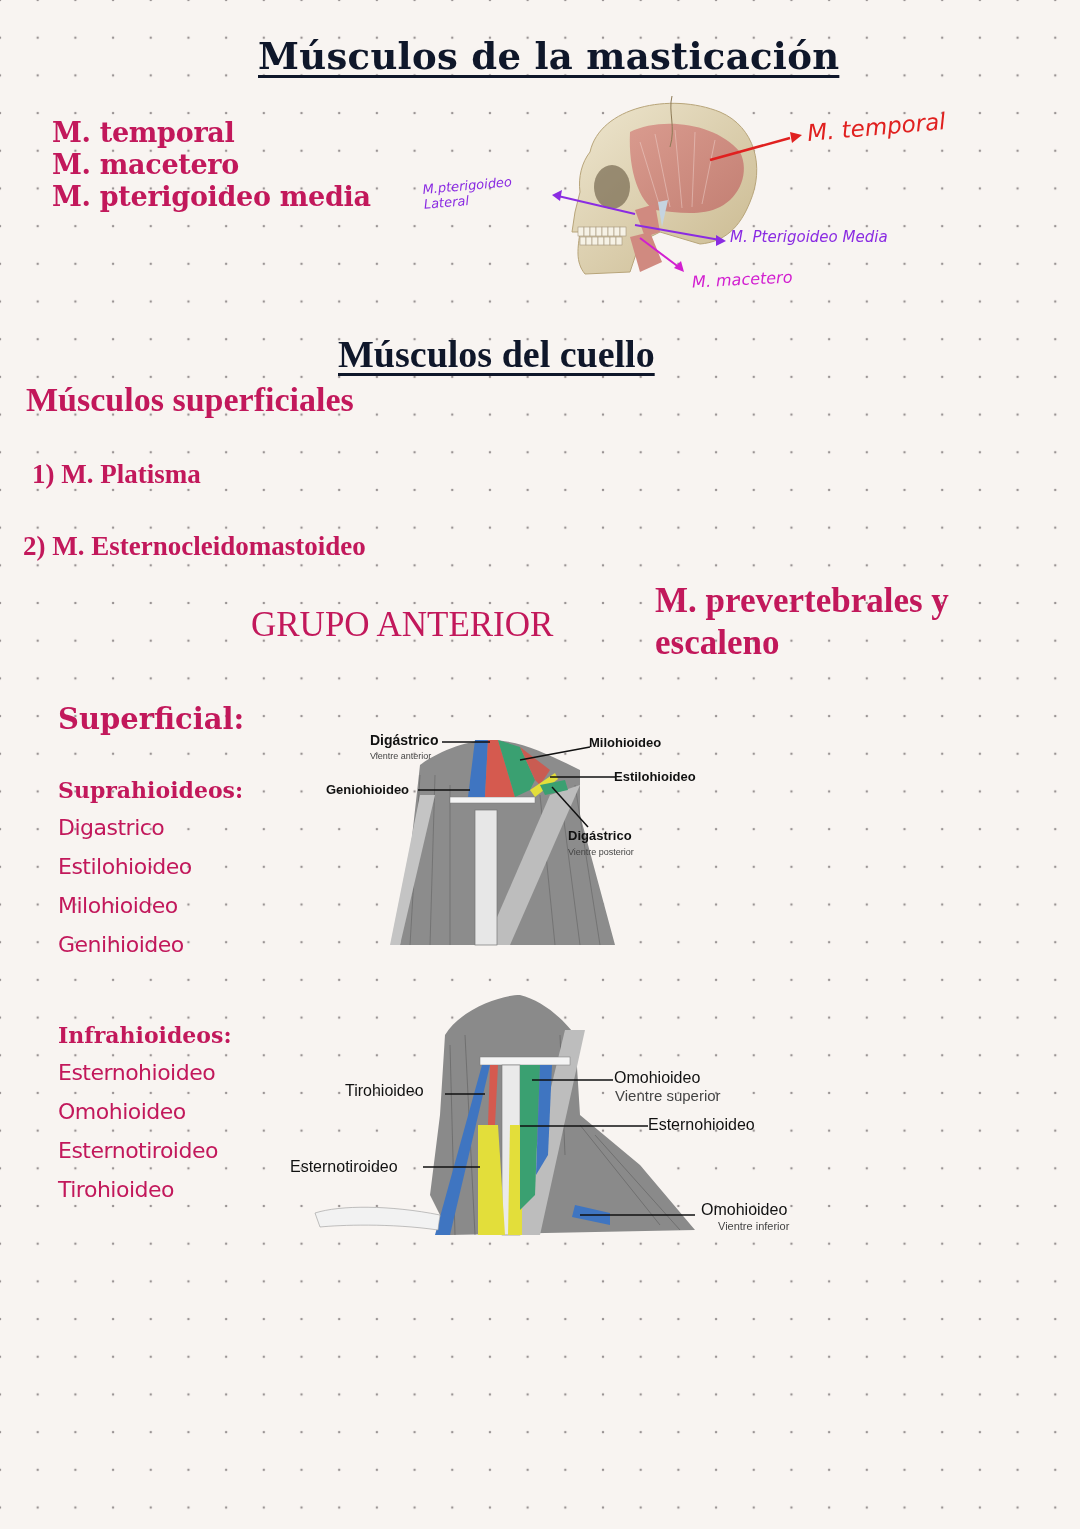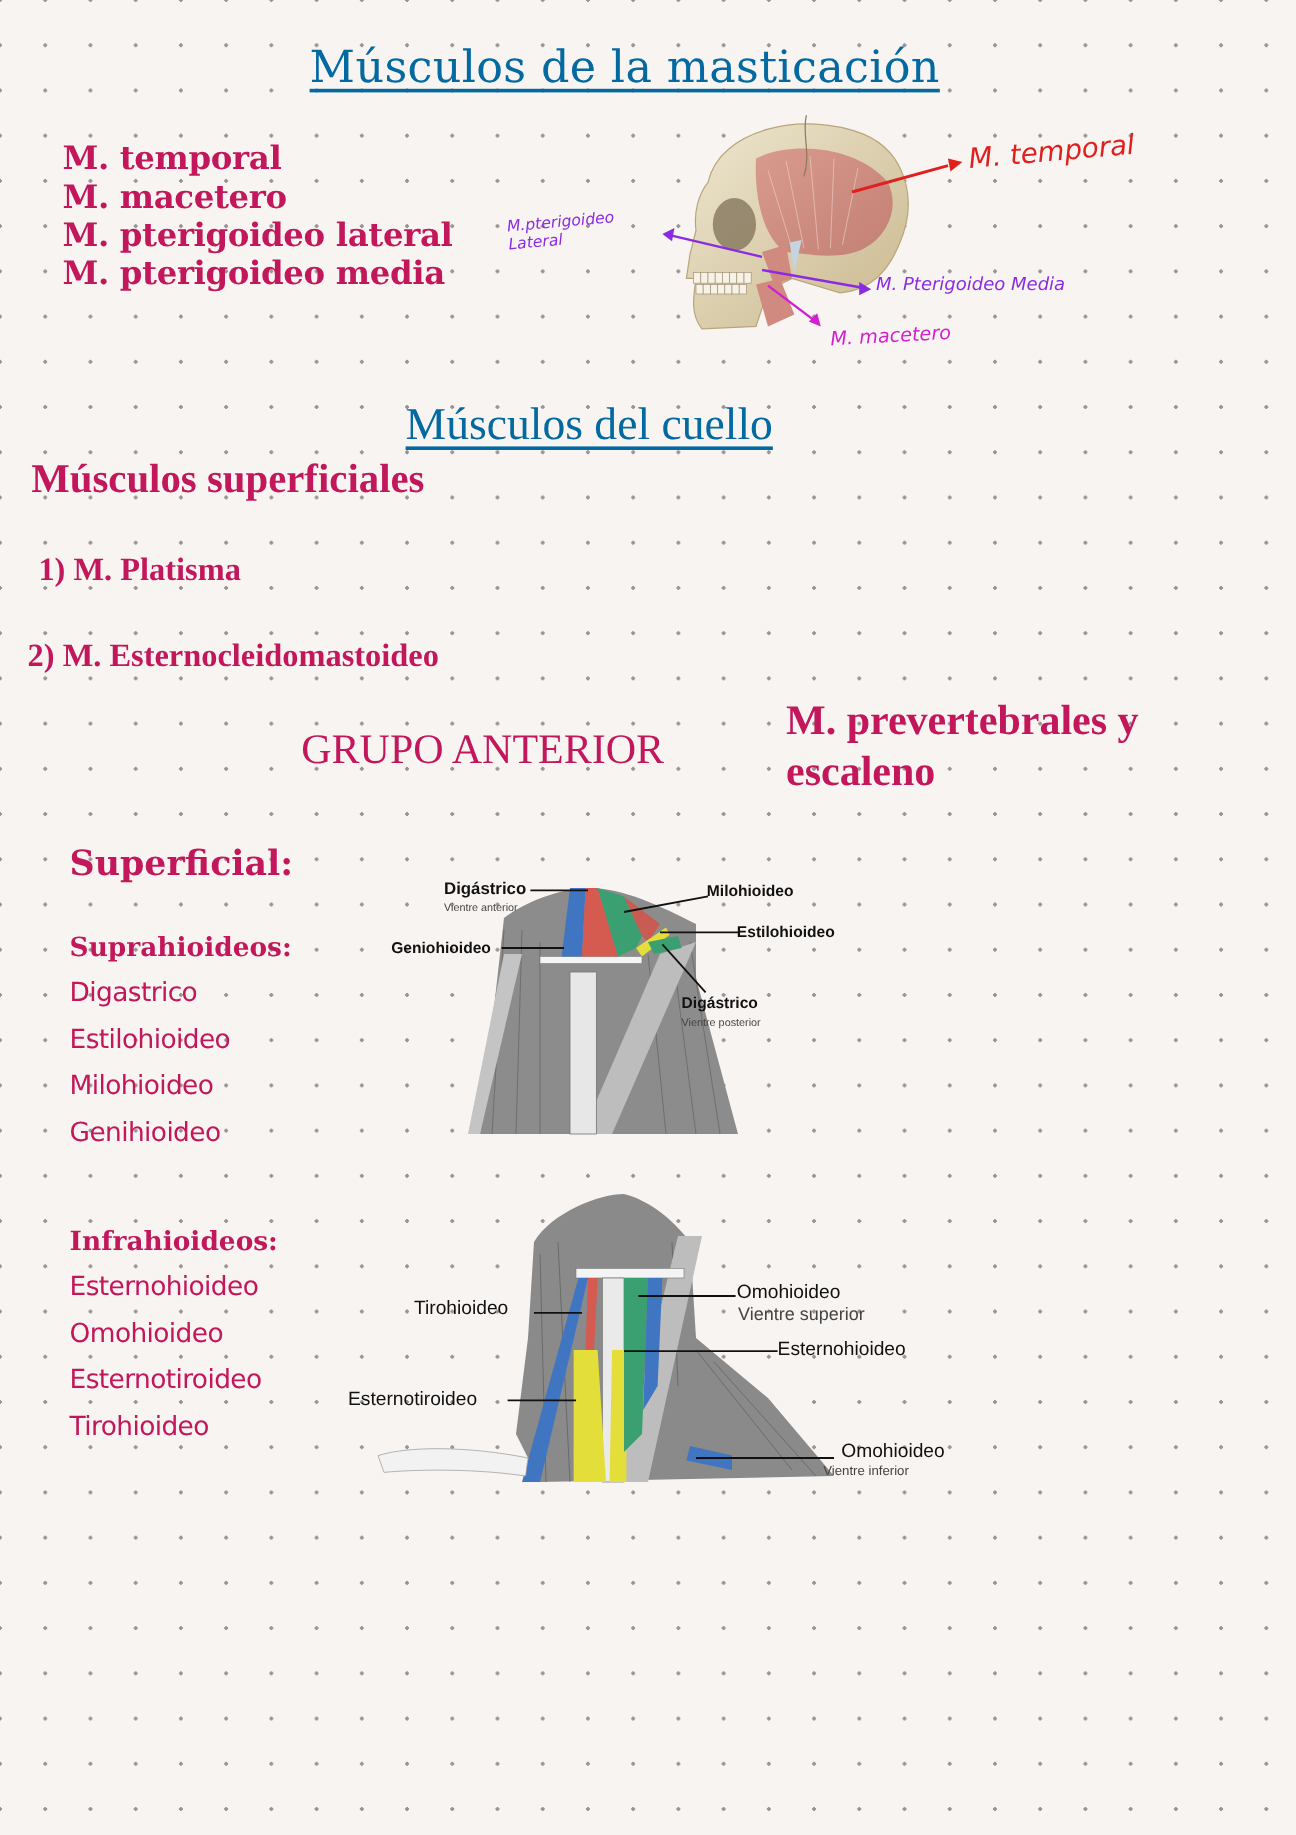--- a/index.html
+++ b/index.html
@@ -9,22 +9,22 @@
     background-color: #f8f4f1;
     background-image: radial-gradient(circle, #9a9494 1.3px, transparent 1.6px);
     background-size: 37.7px 37.7px;
     background-position: -18.85px -18.85px;
     font-family: "DejaVu Serif", "Liberation Serif", serif;
     color: #c2185b;
   }
   .abs { position: absolute; }
   .title {
     font-family: "DejaVu Serif", serif;
-    font-weight: normal;
-    color: #0369a1;
+    font-weight: bold;
+    color: #0f172a;
     text-decoration: underline;
     text-decoration-thickness: 3px;
     text-underline-offset: 6px;
     white-space: nowrap;
   }
   .serif-bold { font-family: "DejaVu Serif", serif; font-weight: bold; color: #c2185b; white-space: nowrap; }
   .condensed { font-family: "Liberation Serif", serif; font-weight: bold; color: #c2185b; white-space: nowrap; }
   .hand { font-family: "DejaVu Sans", sans-serif; font-weight: normal; color: #c2185b; white-space: nowrap; letter-spacing: -0.5px; }
   .list-line { display: block; }
   .ann { font-family: "DejaVu Sans", sans-serif; font-style: italic; white-space: nowrap; }
@@ -32,21 +32,20 @@
   .diag-sub { font-family: "Liberation Sans", sans-serif; color: #444; white-space: nowrap; }
 </style>
 </head>
 <body>
 
 <div class="abs title" style="left:258px; top:34px; font-size:37px; letter-spacing:0.3px;">Músculos de la masticación</div>
 
 <div class="abs serif-bold" style="left:52px; top:117px; font-size:27px; line-height:32px; letter-spacing:-0.3px;">
   <span class="list-line">M. temporal</span>
   <span class="list-line">M. macetero</span>
-  <span class="list-line">M. pterigoideo lateral</span>
   <span class="list-line">M. pterigoideo media</span>
 </div>
 
 <div class="abs" style="left:550px; top:92px; width:220px; height:186px;">
   <svg width="220" height="186" viewBox="0 0 220 186">
     <defs>
       <linearGradient id="bone" x1="0" y1="0" x2="1" y2="1">
         <stop offset="0" stop-color="#eee6cf"></stop>
         <stop offset="1" stop-color="#c9b88e"></stop>
       </linearGradient>
@@ -223,13 +222,13 @@
   <line x1="240" y1="56" x2="368" y2="56" stroke="#111" stroke-width="1.5"></line>
   <line x1="143" y1="97" x2="200" y2="97" stroke="#111" stroke-width="1.5"></line>
   <line x1="300" y1="145" x2="415" y2="145" stroke="#111" stroke-width="1.5"></line>
 </svg>
 <div class="abs diag-label" style="left:345px; top:1082px; font-size:16px; font-weight:normal;">Tirohioideo</div>
 <div class="abs diag-label" style="left:614px; top:1069px; font-size:16px; font-weight:normal;">Omohioideo</div>
 <div class="abs diag-sub" style="left:615px; top:1087px; font-size:15px;">Vientre superior</div>
 <div class="abs diag-label" style="left:648px; top:1116px; font-size:16px; font-weight:normal;">Esternohioideo</div>
 <div class="abs diag-label" style="left:290px; top:1158px; font-size:16px; font-weight:normal;">Esternotiroideo</div>
 <div class="abs diag-label" style="left:701px; top:1201px; font-size:16px; font-weight:normal;">Omohioideo</div>
-<div class="abs diag-sub" style="left:686px; top:1220px; font-size:11px;">Vientre inferior</div>
+<div class="abs diag-sub" style="left:718px; top:1220px; font-size:11px;">Vientre inferior</div>
 
 </body></html>

